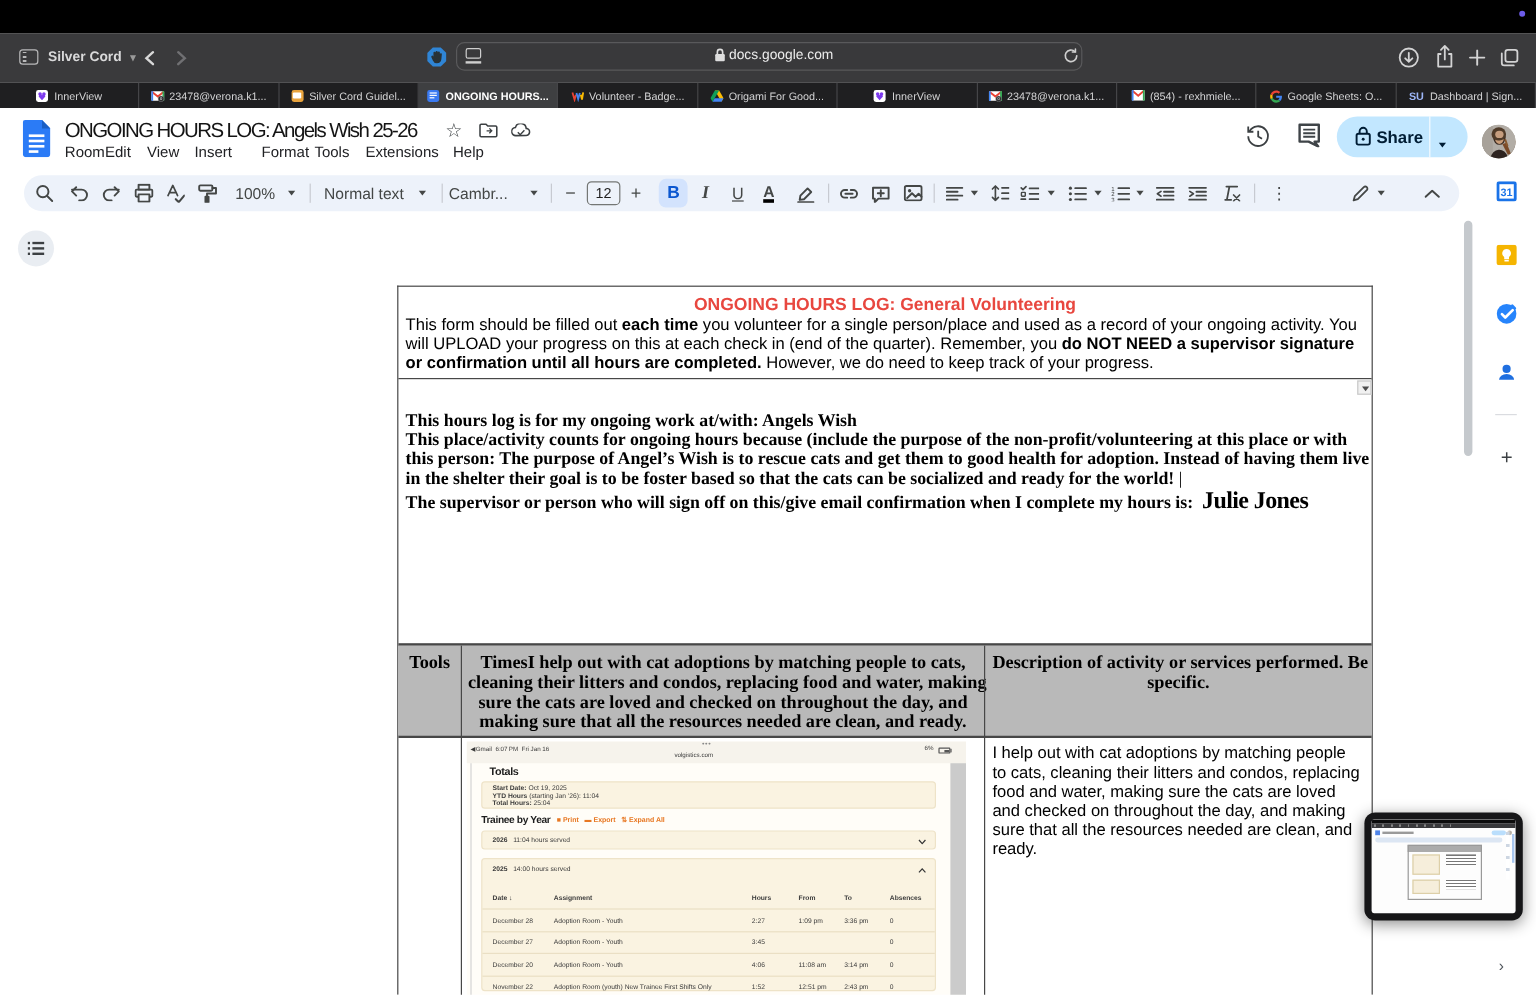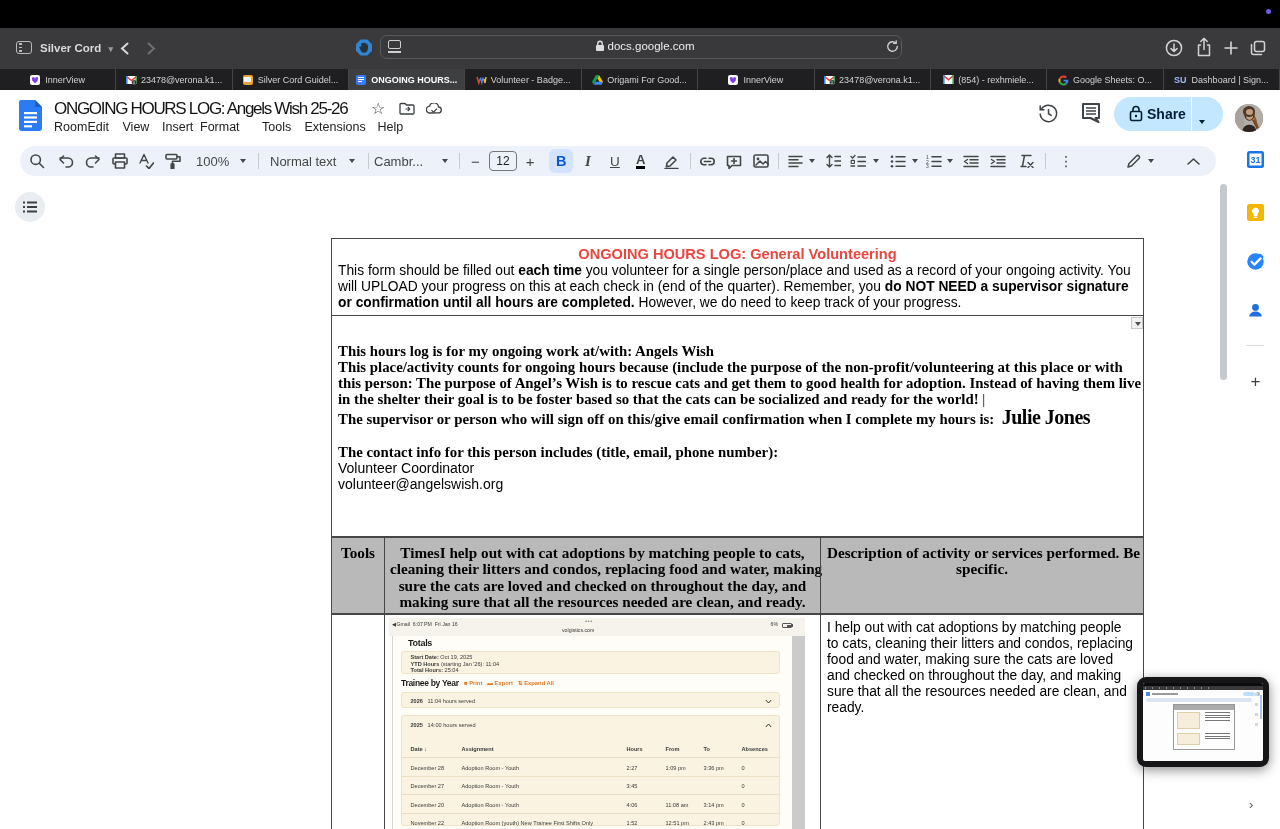--- a/index.html
+++ b/index.html
@@ -228,21 +228,21 @@
     <rect x="5" y="16.4" width="13" height="2.2" fill="#fff"></rect>
     <rect x="5" y="20.8" width="13" height="2.2" fill="#fff"></rect>
     <rect x="5" y="25.2" width="8" height="2.2" fill="#fff"></rect>
   </svg>
   <div class="abs title">ONGOING HOURS LOG: Angels Wish 25-26</div>
   <div class="abs menus">
     <span style="position:absolute; left:0px;">Room</span>
     <span style="position:absolute; left:33.5px;">Edit</span>
     <span style="position:absolute; left:68.5px;">View</span>
     <span style="position:absolute; left:108px;">Insert</span>
-    <span style="position:absolute; left:146px;">Format</span>
+    <span style="position:absolute; left:164px;">Format</span>
     <span style="position:absolute; left:208px;">Tools</span>
     <span style="position:absolute; left:250.5px;">Extensions</span>
     <span style="position:absolute; left:323.5px;">Help</span>
   </div>
   <div class="abs hicon" style="left:371px; top:99px; font-size:16px;">☆</div>
   <svg class="abs" style="left:399px; top:102px;" width="16" height="13" viewBox="0 0 16 13" fill="none" stroke="#3c4043" stroke-width="1.3">
     <path d="M1 2.5 a1 1 0 0 1 1-1 h4 l1.5 1.5 h6.5 a1 1 0 0 1 1 1 v7 a1 1 0 0 1 -1 1 h-12 a1 1 0 0 1 -1 -1 z"></path>
     <path d="M6.5 7 h4 M8.8 5 l2 2 -2 2" stroke-width="1.1"></path>
   </svg>
   <svg class="abs" style="left:426px; top:103px;" width="17" height="12" viewBox="0 0 17 12" fill="none" stroke="#3c4043" stroke-width="1.3">
@@ -322,22 +322,20 @@
     <div class="hline" style="top:297.2px;"></div>
     <div class="hline" style="top:374.2px;"></div>
     <div class="vline" style="top:298.6px; height:292px; left:52px;"></div>
     <div class="vline" style="top:298.6px; height:292px; left:488px;"></div>
 
     <div class="redhead">ONGOING HOURS LOG: General Volunteering</div>
     <div class="p1">This form should be filled out <b>each time</b> you volunteer for a single person/place and used as a record of your ongoing activity. You<br>will UPLOAD your progress on this at each check in (end of the quarter). Remember, you <b>do NOT NEED a supervisor signature<br>or confirmation until all hours are completed.</b> However, we do need to keep track of your progress.</div>
 
     <div class="serifblock" style="top:104px;">This hours log is for my ongoing work at/with: Angels Wish<br>This place/activity counts for ongoing hours because (include the purpose of the non-profit/volunteering at this place or with<br>this person: The purpose of Angel’s Wish is to rescue cats and get them to good health for adoption. Instead of having them live<br>in the shelter their goal is to be foster based so that the cats can be socialized and ready for the world!<span style="font-weight:400;"> |</span></div>
     <div class="serifblock" style="top:170px;">The supervisor or person who will sign off on this/give email confirmation when I complete my hours is:&nbsp; <span style="font-size:20px; letter-spacing:-0.5px;">Julie Jones</span></div>
-    <div class="serifblock" style="top:205px;">The contact info for this person includes (title, email, phone number):</div>
-    <div class="p1" style="top:221px; font-size:14px;">Volunteer Coordinator<br>volunteer@angelswish.org</div>
     <div class="ddbtn" style="top:78px;"></div>
 
     <div class="grayrow"></div>
     <div class="hcell" style="left:0; top:306px; width:52px;">Tools</div>
     <div class="hcell" style="left:58px; top:306px; width:425px;">TimesI help out with cat adoptions by matching people to cats,<br>cleaning their litters and condos, replacing food and water, making<br>sure the cats are loved and checked on throughout the day, and<br>making sure that all the resources needed are clean, and ready.</div>
     <div class="hcell" style="left:495px; top:306px; width:310px;">Description of activity or services performed. Be<br>specific.</div>
 
     <div class="col3text">I help out with cat adoptions by matching people<br>to cats, cleaning their litters and condos, replacing<br>food and water, making sure the cats are loved<br>and checked on throughout the day, and making<br>sure that all the resources needed are clean, and<br>ready.</div>
 
     <div class="mini" id="mini">

